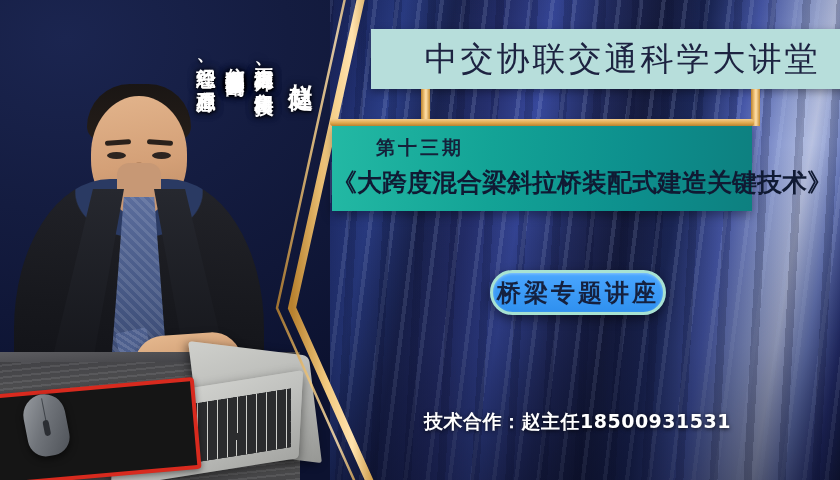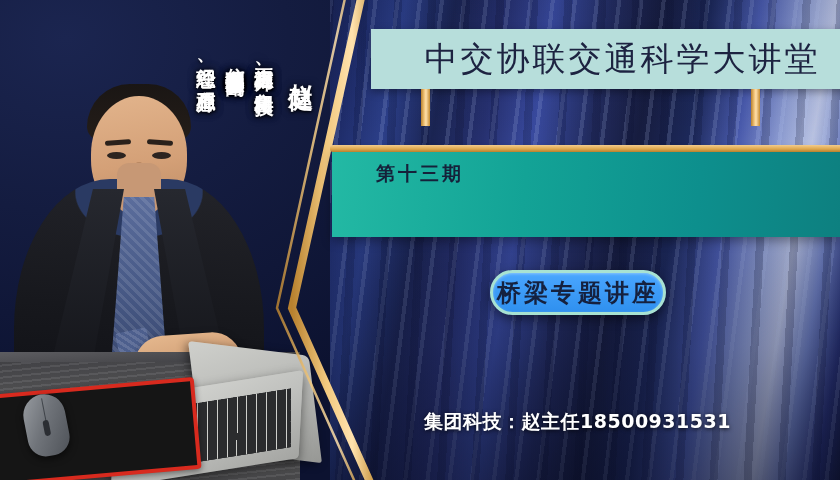--- a/index.html
+++ b/index.html
@@ -201,24 +201,23 @@
   
   .post{
     position:absolute; width:9px; height:37px; top:89px;
     background:linear-gradient(to right,#b8812f 0%,#f0c277 35%,#ffe0ab 55%,#c4892f 100%);
   }
   .post.p1{ left:421px; }
   .post.p2{ left:751px; }
 
   
   .sub-banner{
-    position:absolute; left:332px; top:124px; width:508px; height:87px;
+    position:absolute; left:332px; top:124px; width:420px; height:87px;
     background:linear-gradient(95deg,#23b9a4 0%,#13a396 38%,#0d8f8d 72%,#0d8080 100%);
     box-shadow:0 4px 10px rgba(0,0,0,.35);
-    margin-top:26px;
   }
   .sub-banner::before{
     content:""; position:absolute; left:-2px; top:-5px; right:-2px; height:7px;
     background:linear-gradient(to bottom,#f3cc8c 0%,#e0a94e 55%,#b8812f 100%);
     border-radius:3px;
   }
   .sub-issue{
     position:absolute; left:44px; top:11px; font-size:19px; font-weight:bold;
     color:#15213a; letter-spacing:3px; white-space:nowrap;
     font-family:"DejaVu Sans",sans-serif;
@@ -319,21 +318,22 @@
         <line x1="18" y1="17.5" x2="25" y2="25" stroke="#ffffff" stroke-width="3.4" stroke-linecap="square"></line>
       </svg>
     </div>
   </div>
 
   <div class="post p1"></div>
   <div class="post p2"></div>
 
   <div class="sub-banner">
     <div class="sub-issue">第十三期</div>
+    <div class="sub-title">《大跨度混合梁斜拉桥装配式建造关键技术》</div>
   </div>
 
   <div class="pill">
     <span>桥梁专题讲座</span>
   </div>
 
-  <div class="info info-2">集团科技：赵主任18500931531</div>
+  <div class="info info-2">技术合作：赵主任18500931531</div>
 
 </div>
 
 </body></html>

